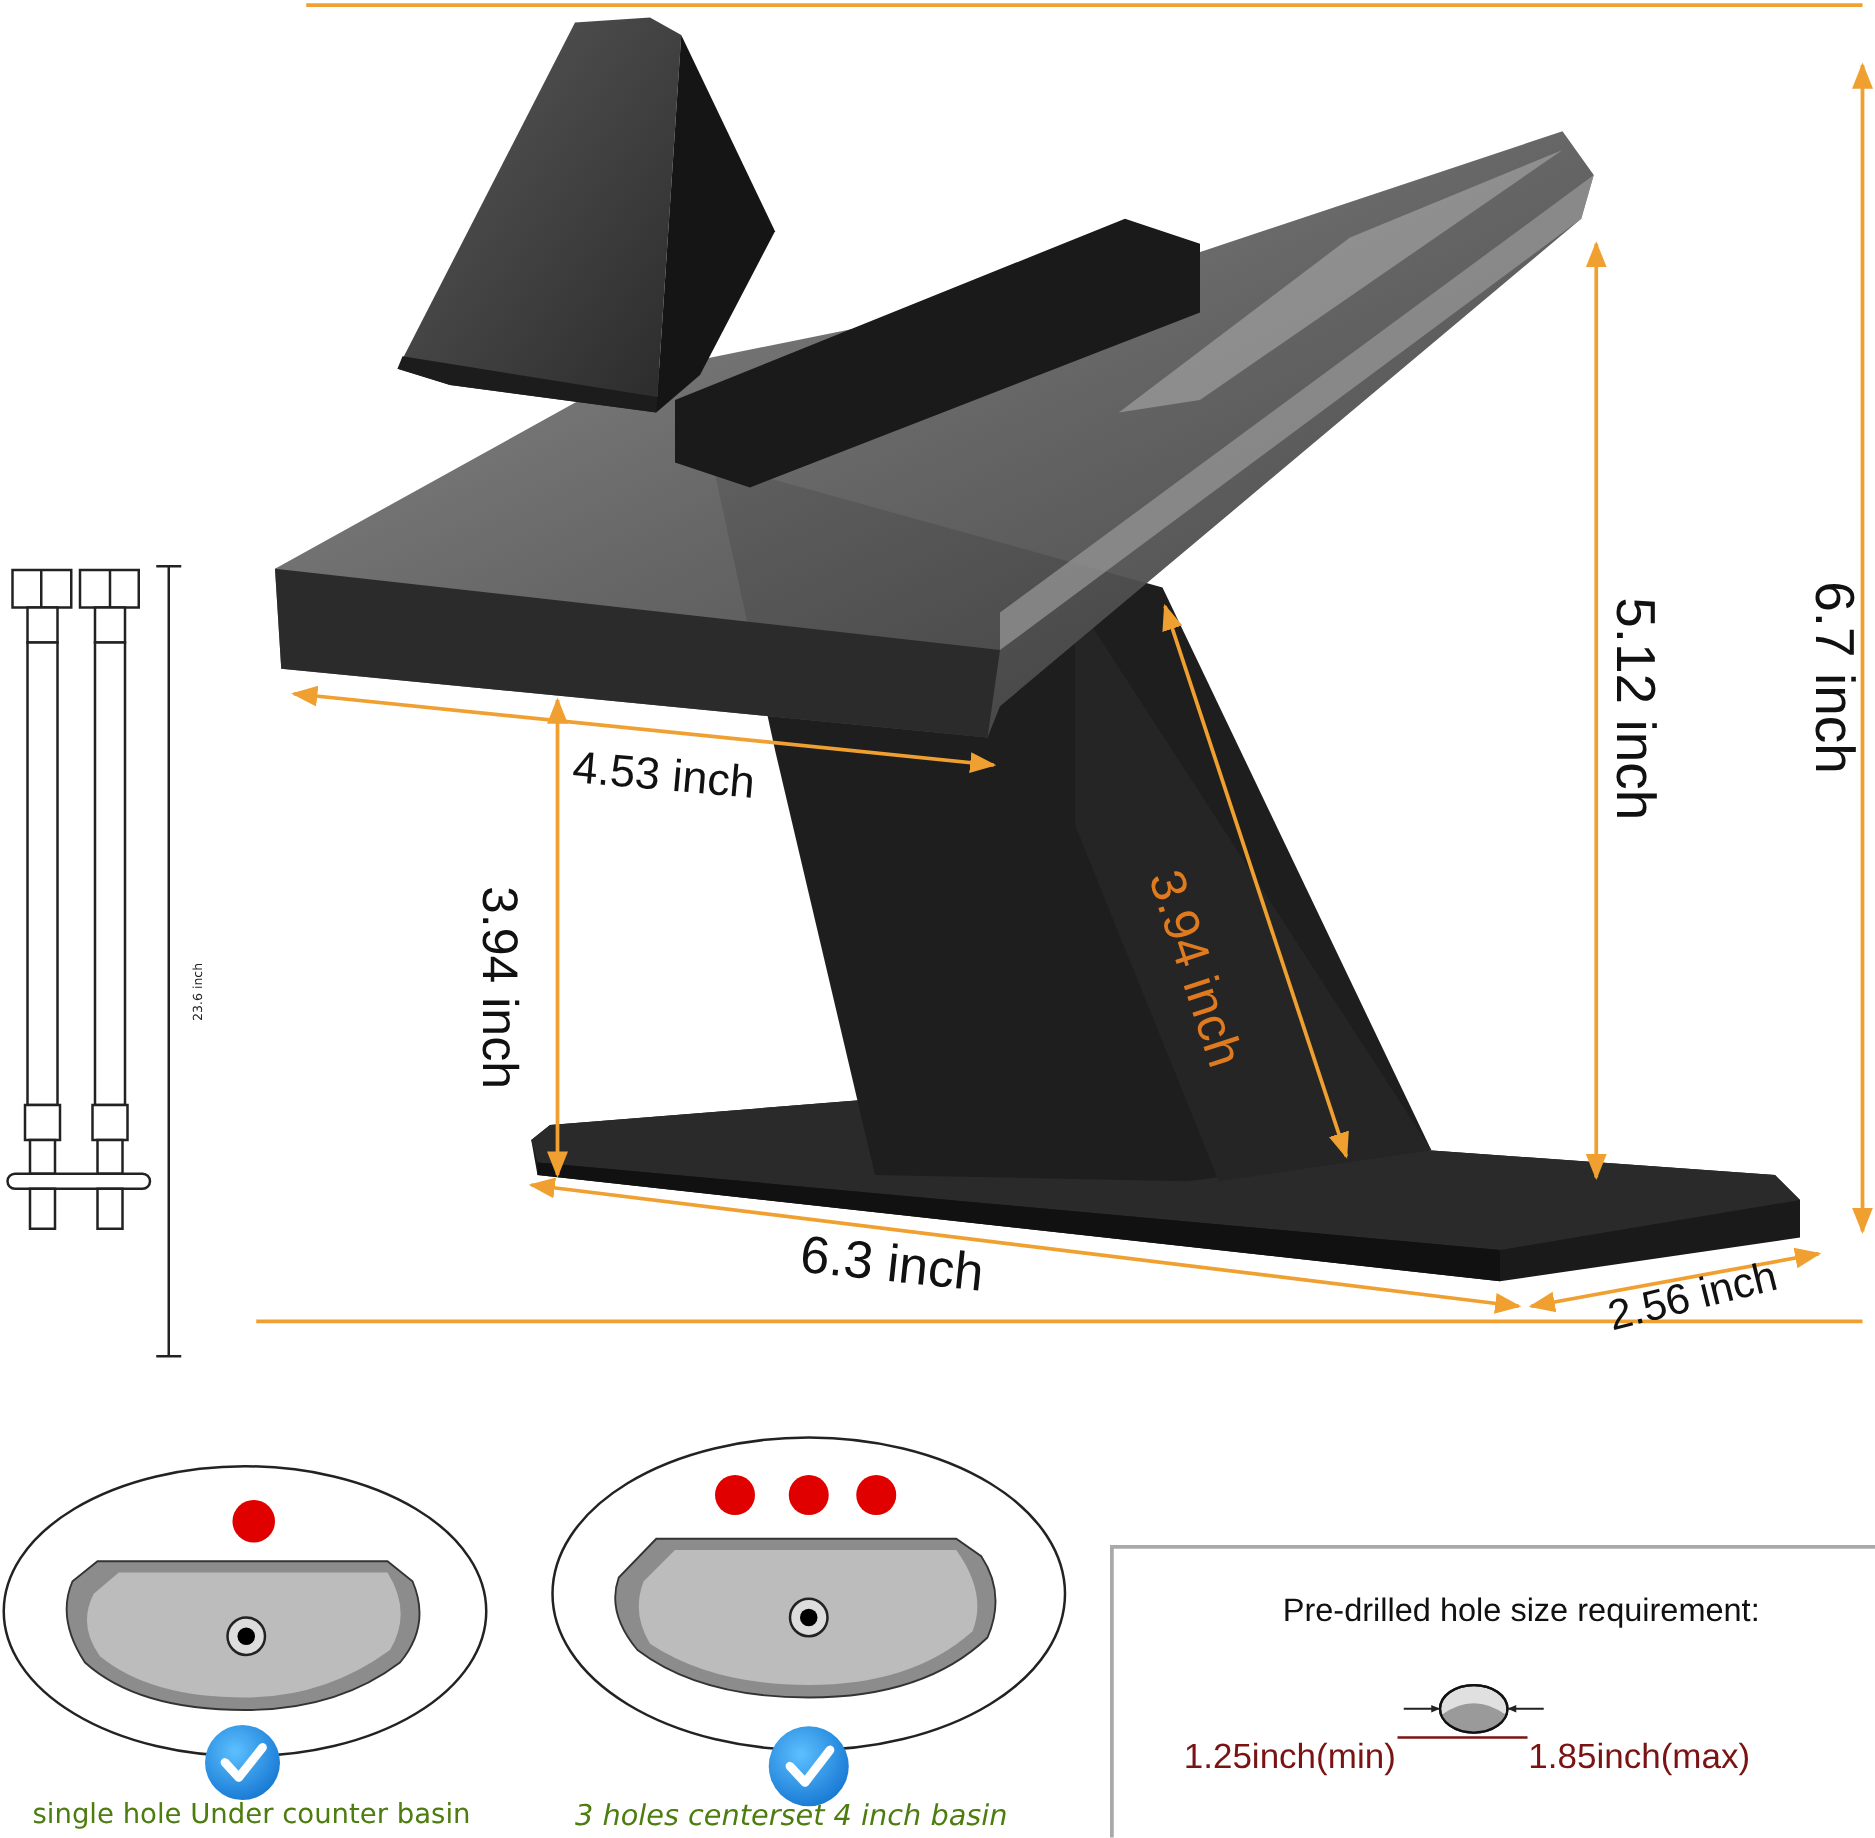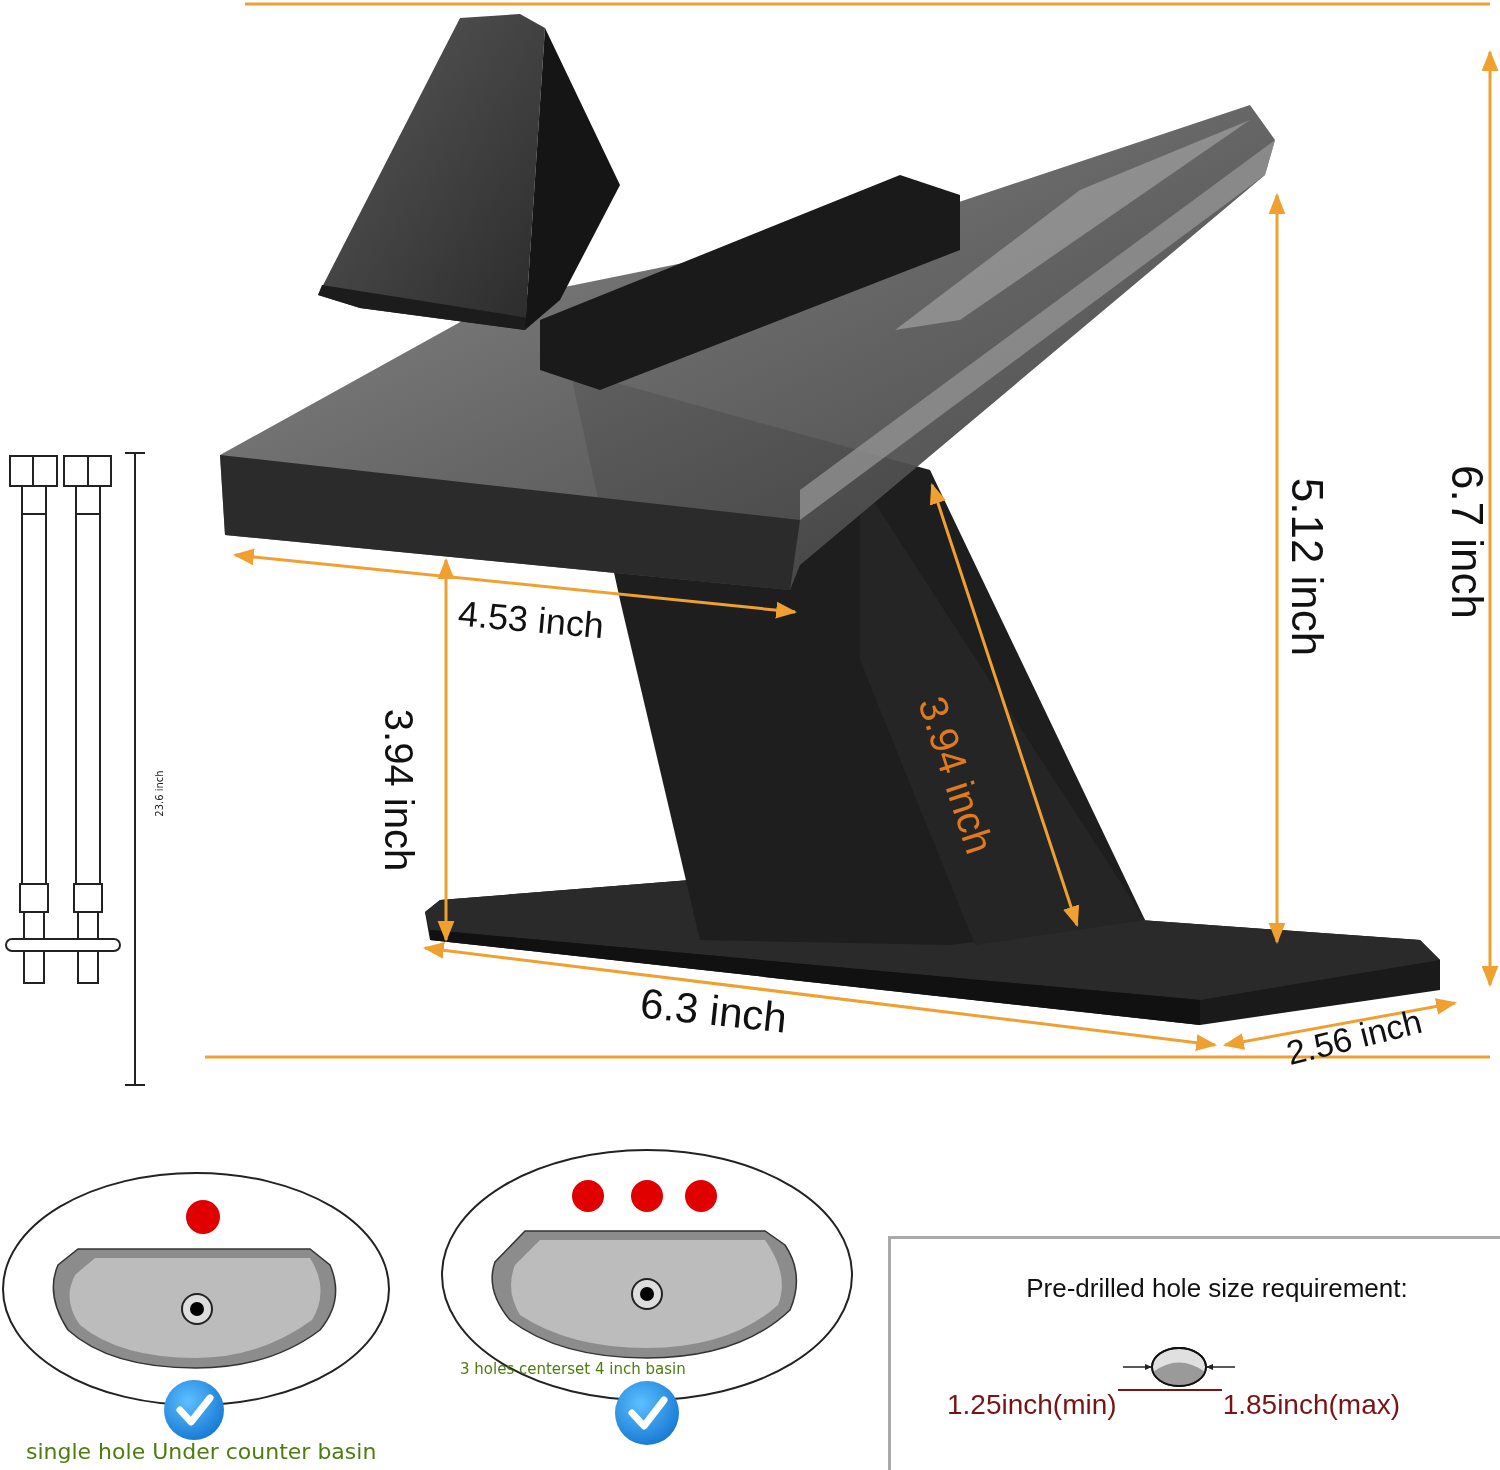--- a/index.html
+++ b/index.html
@@ -130,21 +130,21 @@
 <div class="dim-label" style="left:458px; top:602px; font-size:36px; transform: rotate(5deg);">4.53 inch</div>
 <div class="dim-label" style="left:318px; top:770px; font-size:40px; transform: rotate(90deg);">3.94 inch</div>
 <div class="dim-label orange" style="left:875px; top:755px; font-size:40px; transform: rotate(72deg);">3.94 inch</div>
 <div class="dim-label" style="left:1218px; top:545px; font-size:44px; transform: rotate(90deg);">5.12 inch</div>
 <div class="dim-label" style="left:1390px; top:520px; font-size:44px; transform: rotate(90deg);">6.7 inch</div>
 <div class="dim-label" style="left:640px; top:990px; font-size:42px; transform: rotate(6deg);">6.3 inch</div>
 <div class="dim-label" style="left:1285px; top:1020px; font-size:34px; transform: rotate(-14deg);">2.56 inch</div>
 <div class="small-dim" style="left:136px; top:788px;">23.6 inch</div>
 
 <div class="caption" style="left:26px; top:1439px;">single hole Under counter basin</div>
-<div class="caption" style="left:460px; top:1360px; font-size:15px;">3 holes centerset 4 inch basin</div>
+<div class="caption" style="left:460px; top:1440px; font-size:23px;font-style:italic;">3 holes centerset 4 inch basin</div>
 
 <div class="spec-box">
   <div class="spec-title">Pre-drilled hole size requirement:</div>
   <svg class="abs" style="left:228px; top:106px;" width="120" height="44">
     <line x1="4" y1="22" x2="32" y2="22" stroke="#222" stroke-width="1.5"></line>
     <path d="M26,19 L33,22 L26,25 z" fill="#222"></path>
     <line x1="88" y1="22" x2="116" y2="22" stroke="#222" stroke-width="1.5"></line>
     <path d="M94,19 L87,22 L94,25 z" fill="#222"></path>
     <ellipse cx="60" cy="22" rx="27" ry="19" fill="#e0e0e0" stroke="#111" stroke-width="1.8"></ellipse>
     <path d="M34,27 Q60,8 86,27 Q80,40 60,41 Q40,40 34,27 Z" fill="#9a9a9a"></path>

